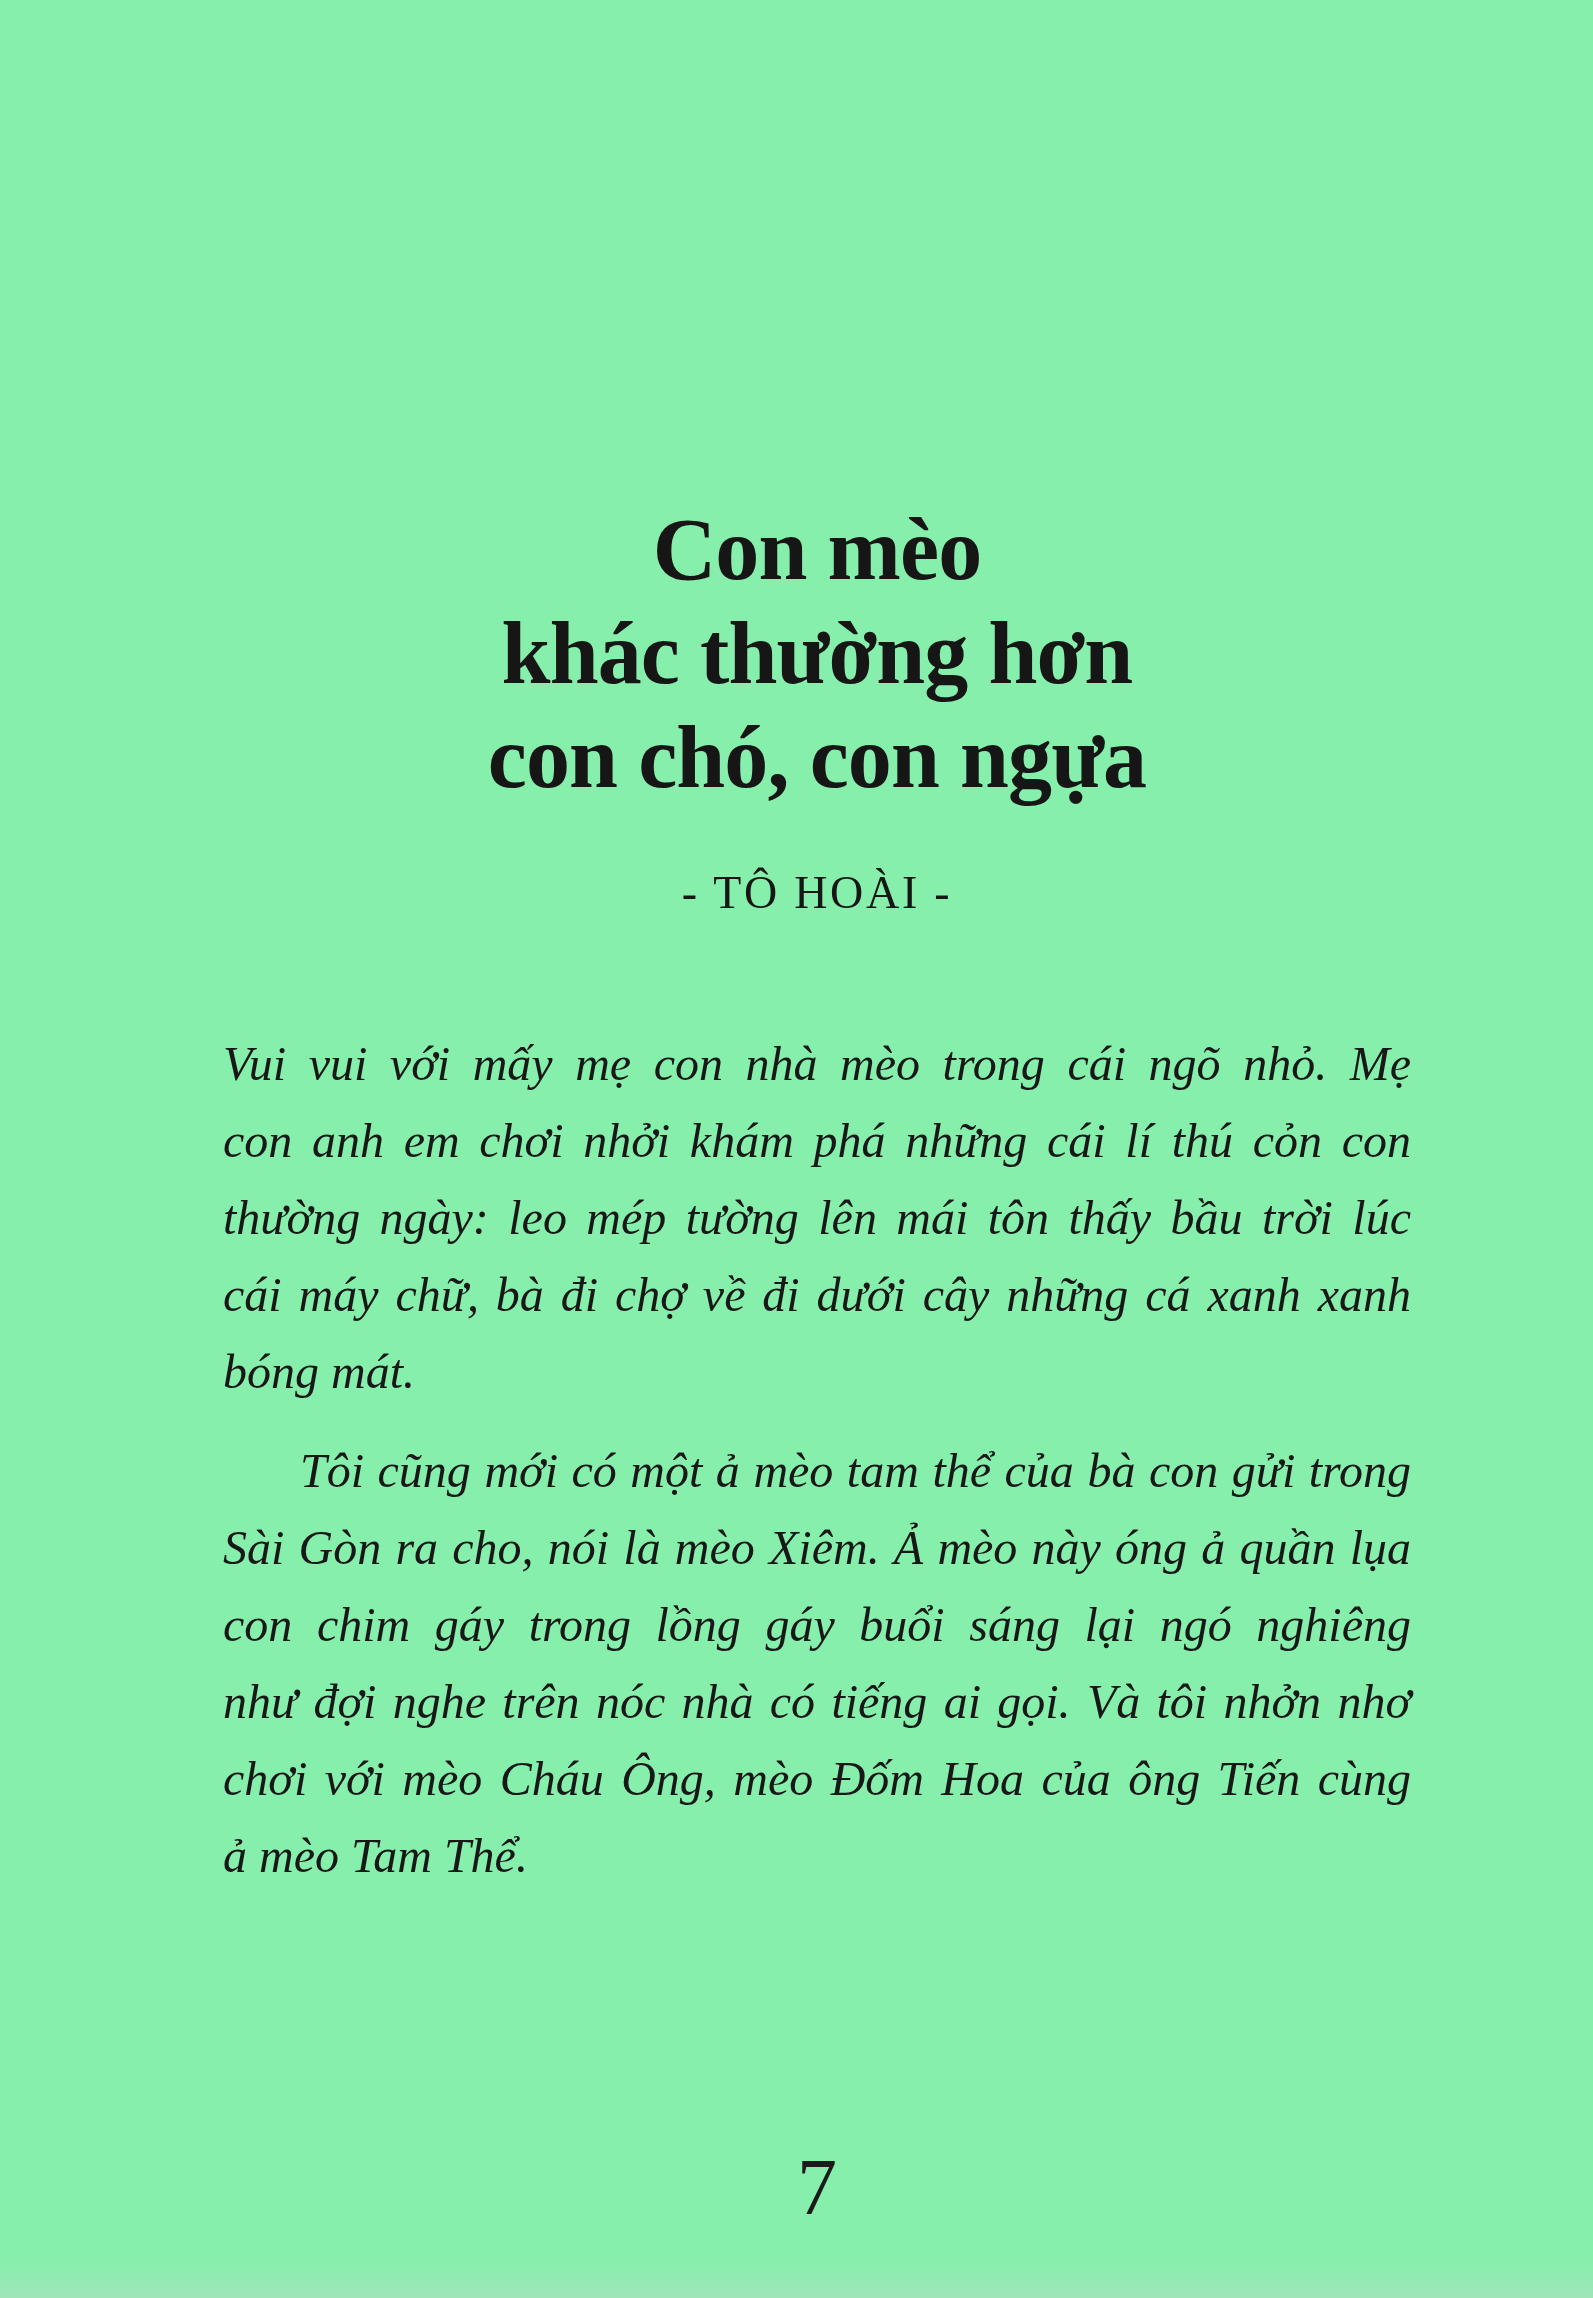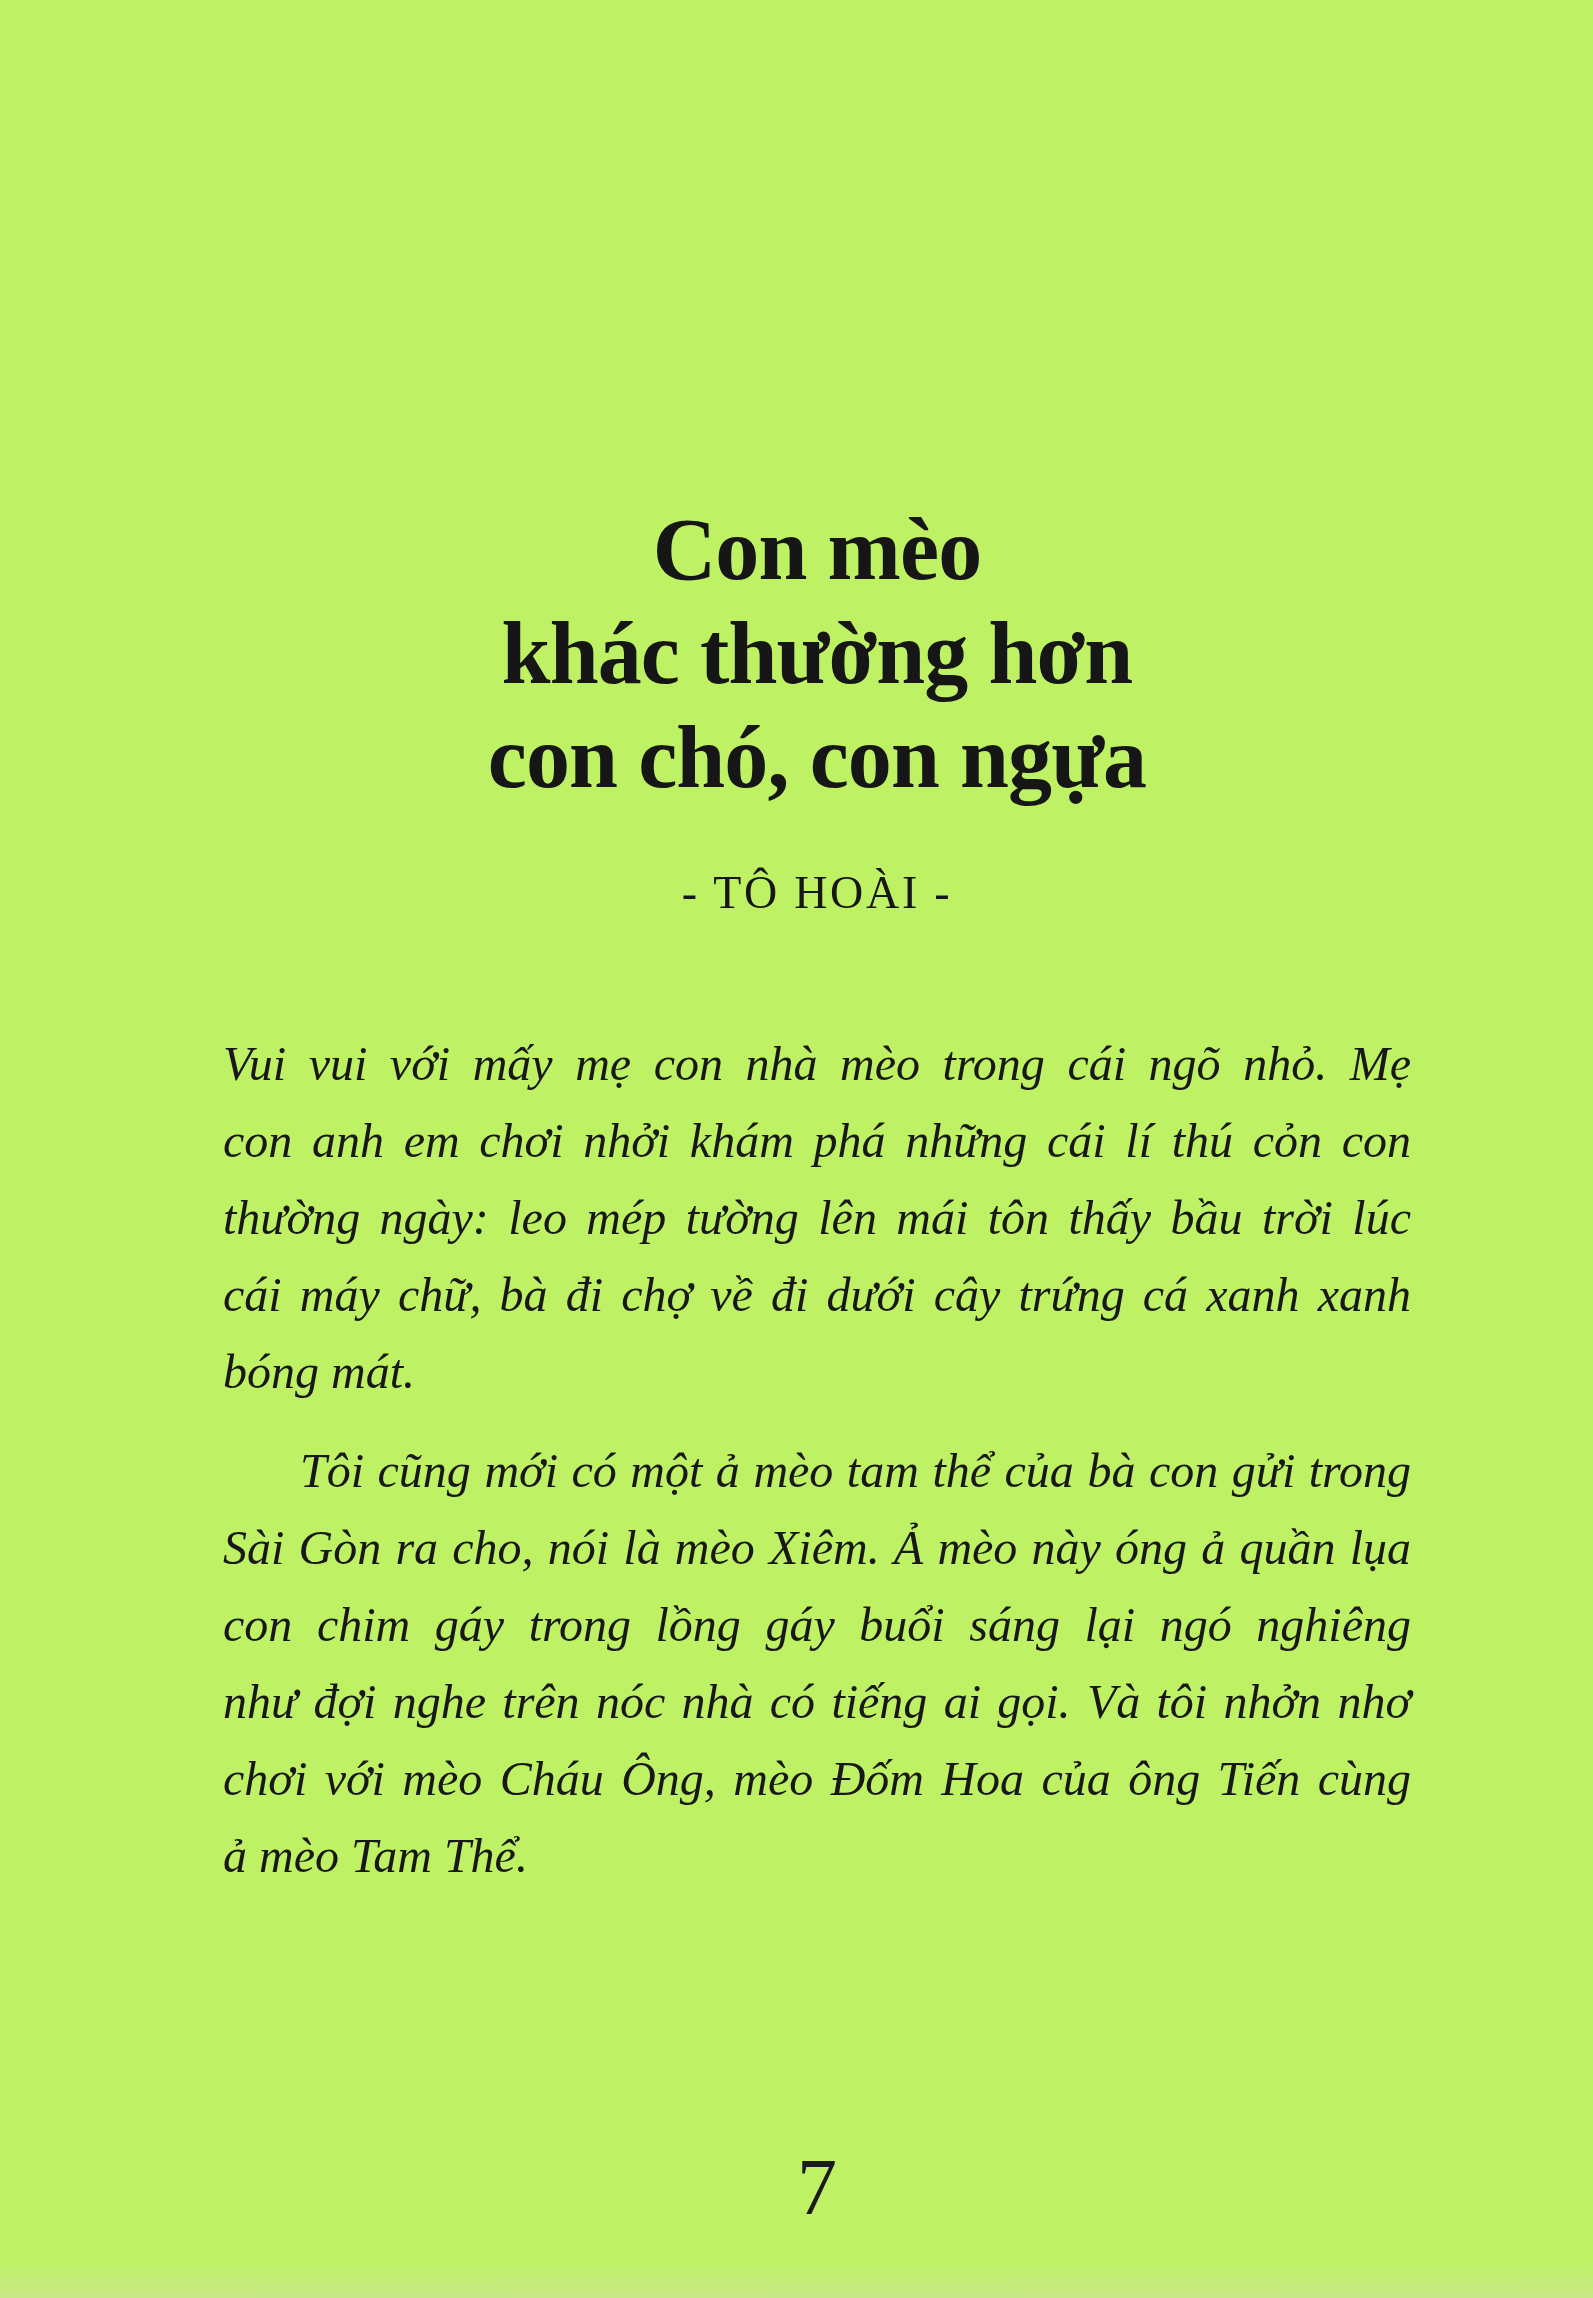--- a/index.html
+++ b/index.html
@@ -1,21 +1,21 @@
 <!DOCTYPE html>
 <html style="font-size:14.6px"><head>
 <meta charset="utf-8">
 <style>
   html, body { margin: 0; padding: 0; background: #e9e9e9; }
 
   .page {
     position: relative;
     width: 1594px;
     height: 2299px;
-    background: #bef264;
+    background: #86efac;
     overflow: hidden;
     font-family: "Liberation Serif", serif;
     color: #1b1b1b;
   }
 
   
   .title {
     position: absolute;
     top: 498px;
     left: 223px;
@@ -99,21 +99,21 @@
     <span class="title-line">con chó, con ngựa</span>
   </h1>
 
   <div class="author">- TÔ HOÀI -</div>
 
   <main class="body-text">
       <div class="paragraph">
         <div class="line"><span>Vui vui với mấy mẹ con nhà mèo trong cái ngõ nhỏ. Mẹ</span></div>
         <div class="line"><span>con anh em chơi nhởi khám phá những cái lí thú cỏn con</span></div>
         <div class="line"><span>thường ngày: leo mép tường lên mái tôn thấy bầu trời lúc</span></div>
-        <div class="line"><span>cái máy chữ, bà đi chợ về đi dưới cây trứng cá xanh xanh</span></div>
+        <div class="line"><span>cái máy chữ, bà đi chợ về đi dưới cây những cá xanh xanh</span></div>
         <div class="line last"><span>bóng mát.</span></div>
       </div>
       <div class="paragraph">
         <div class="line indent"><span>Tôi cũng mới có một ả mèo tam thể của bà con gửi trong</span></div>
         <div class="line"><span>Sài Gòn ra cho, nói là mèo Xiêm. Ả mèo này óng ả quần lụa</span></div>
         <div class="line"><span>con chim gáy trong lồng gáy buổi sáng lại ngó nghiêng</span></div>
         <div class="line"><span>như đợi nghe trên nóc nhà có tiếng ai gọi. Và tôi nhởn nhơ</span></div>
         <div class="line"><span>chơi với mèo Cháu Ông, mèo Đốm Hoa của ông Tiến cùng</span></div>
         <div class="line last"><span>ả mèo Tam Thể.</span></div>
       </div>

